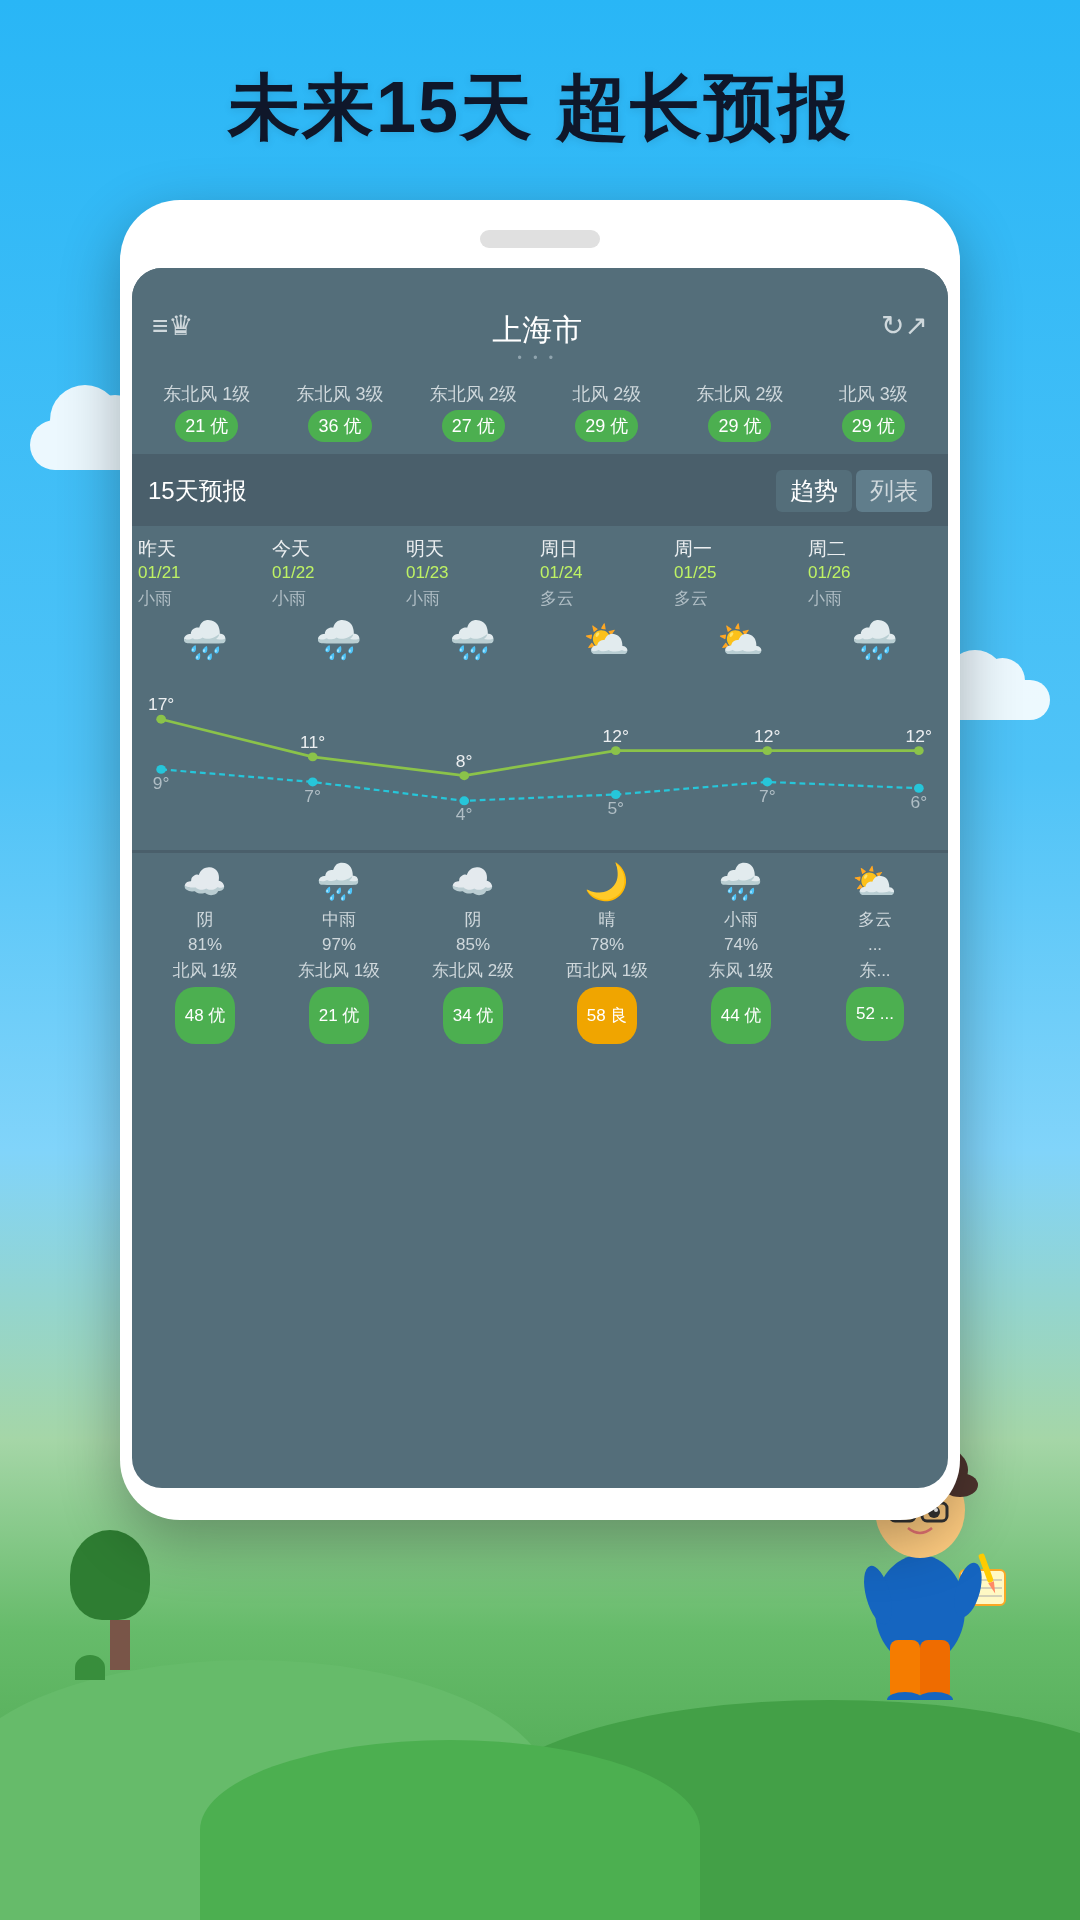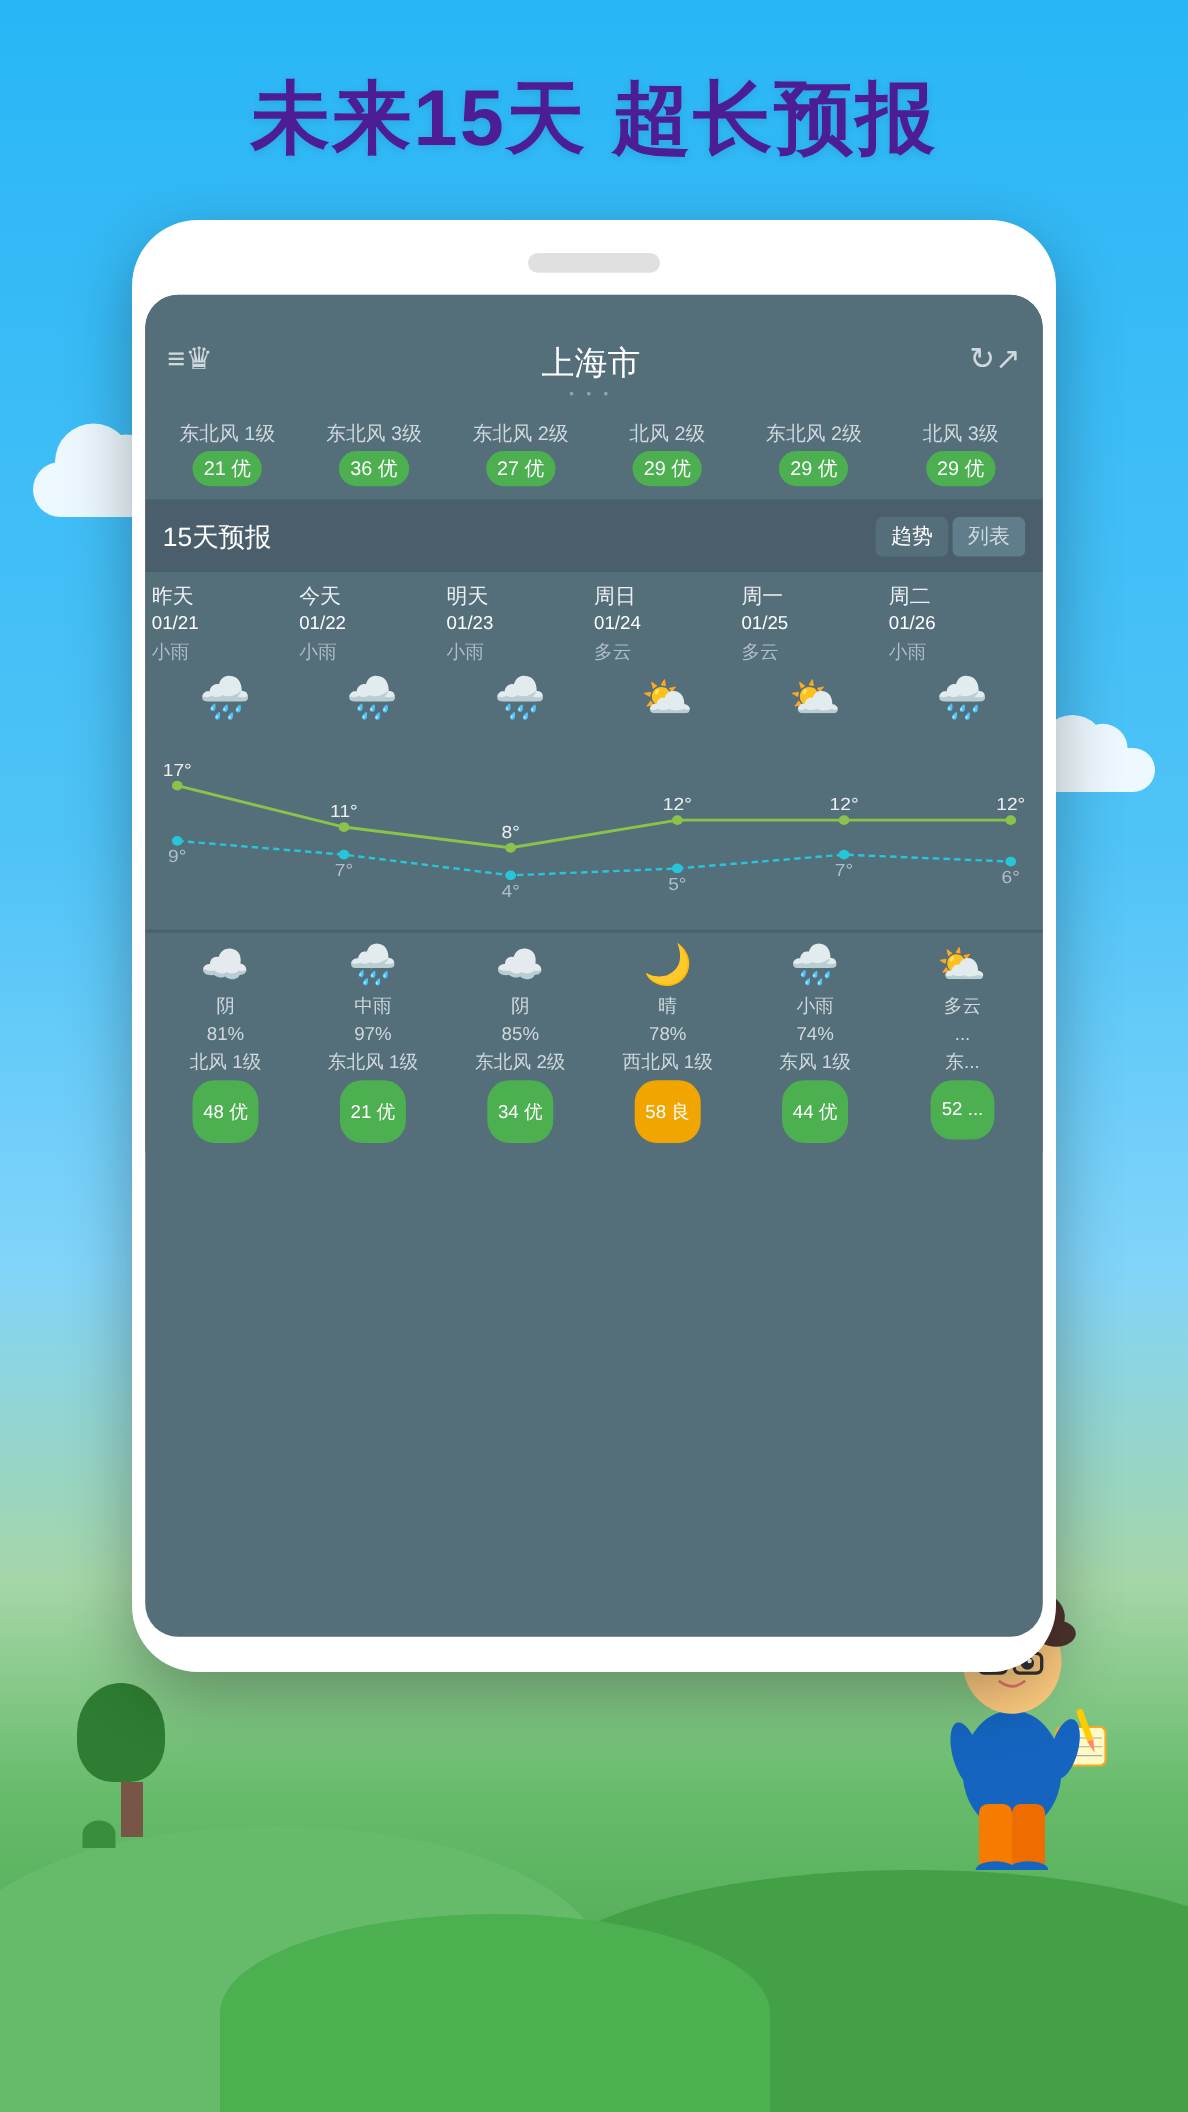--- a/index.html
+++ b/index.html
@@ -121,21 +121,21 @@
       width: 200px;
       height: 300px;
     }
 
     
     .headline {
       position: absolute;
       top: 60px;
       left: 0; right: 0;
       text-align: center;
-      color: #4c1d95;
+      color: #0f172a;
       font-size: 72px;
       font-weight: bold;
       letter-spacing: 2px;
       text-shadow: 0 2px 8px rgba(0,0,0,0.1);
     }
 
     
     .phone-mockup {
       position: absolute;
       top: 200px;
@@ -227,21 +227,21 @@
     }
     .forecast-tabs {
       display: flex;
       gap: 4px;
     }
     .forecast-tab {
       background: #607d8b;
       color: #cfd8dc;
       border-radius: 6px;
       padding: 5px 14px;
-      font-size: 19px;
+      font-size: 24px;
       cursor: pointer;
     }
     .forecast-tab.active {
       background: #546e7a;
       color: white;
     }
 
     
     .days-row {
       background: #546e7a;
@@ -250,21 +250,21 @@
     }
     .day-col {
       flex: 1;
     }
     .day-label {
       color: #eceff1;
       font-size: 19px;
       line-height: 1.4;
     }
     .day-date {
-      color: #ffffff;
+      color: #bef264;
       font-size: 17px;
     }
     .day-weather-text {
       color: #b0bec5;
       font-size: 17px;
       margin-top: 4px;
     }
 
     
     .weather-icons-row {

